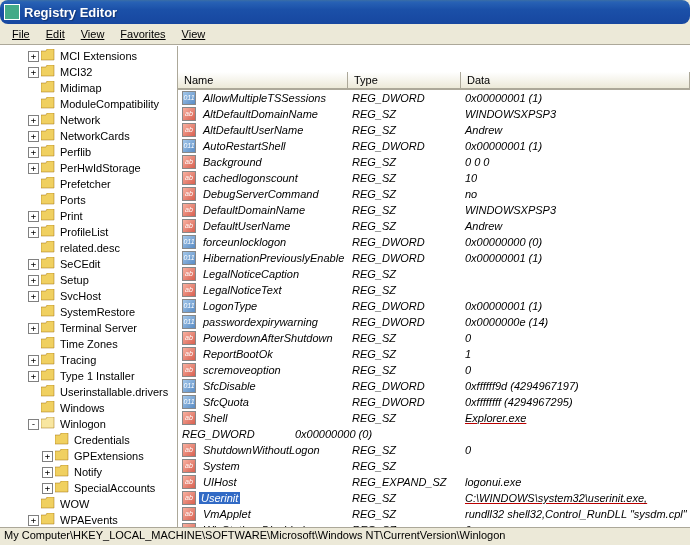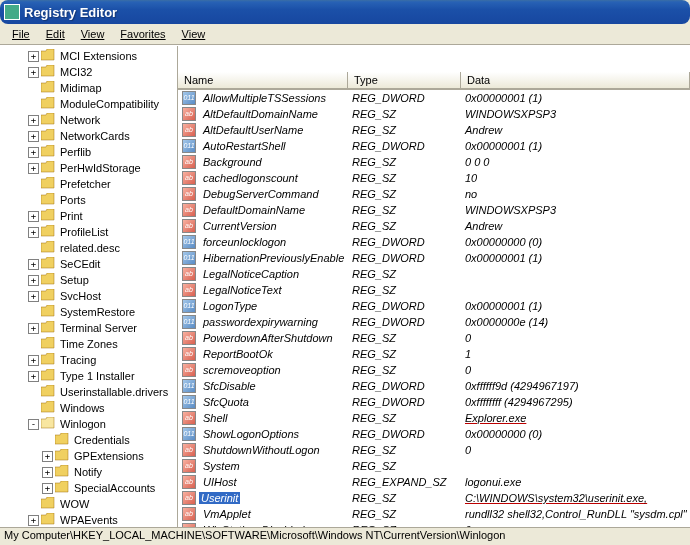--- a/index.html
+++ b/index.html
@@ -481,21 +481,21 @@
             <span class="cell name-text">DefaultDomainName</span>
           </div>
           <div class="cell col-type">REG_SZ</div>
           <div class="cell col-data">WINDOWSXPSP3</div>
         </div>
         <div class="list-row">
           <div class="cell col-name">
             <span class="val-icon sz">
               <div class="inner">ab</div>
             </span>
-            <span class="cell name-text">CurrentVersion</span>
+            <span class="cell name-text">DefaultUserName</span>
           </div>
           <div class="cell col-type">REG_SZ</div>
           <div class="cell col-data">Andrew</div>
         </div>
         <div class="list-row">
           <div class="cell col-name">
             <span class="val-icon dword">
               <div class="inner">011</div>
             </span>
             <span class="cell name-text">forceunlocklogon</span>
@@ -607,26 +607,20 @@
           <div class="cell col-name">
             <span class="val-icon sz">
               <div class="inner">ab</div>
             </span>
             <span class="cell name-text">Shell</span>
           </div>
           <div class="cell col-type">REG_SZ</div>
           <div class="cell col-data underline">Explorer.exe</div>
         </div>
         <div class="list-row">
-          <div class="cell col-name">
-            <span class="val-icon dword">
-              <div class="inner">011</div>
-            </span>
-            <span class="cell name-text">ShowLogonOptions</span>
-          </div>
           <div class="cell col-type">REG_DWORD</div>
           <div class="cell col-data">0x00000000 (0)</div>
         </div>
         <div class="list-row">
           <div class="cell col-name">
             <span class="val-icon sz">
               <div class="inner">ab</div>
             </span>
             <span class="cell name-text">ShutdownWithoutLogon</span>
           </div>

